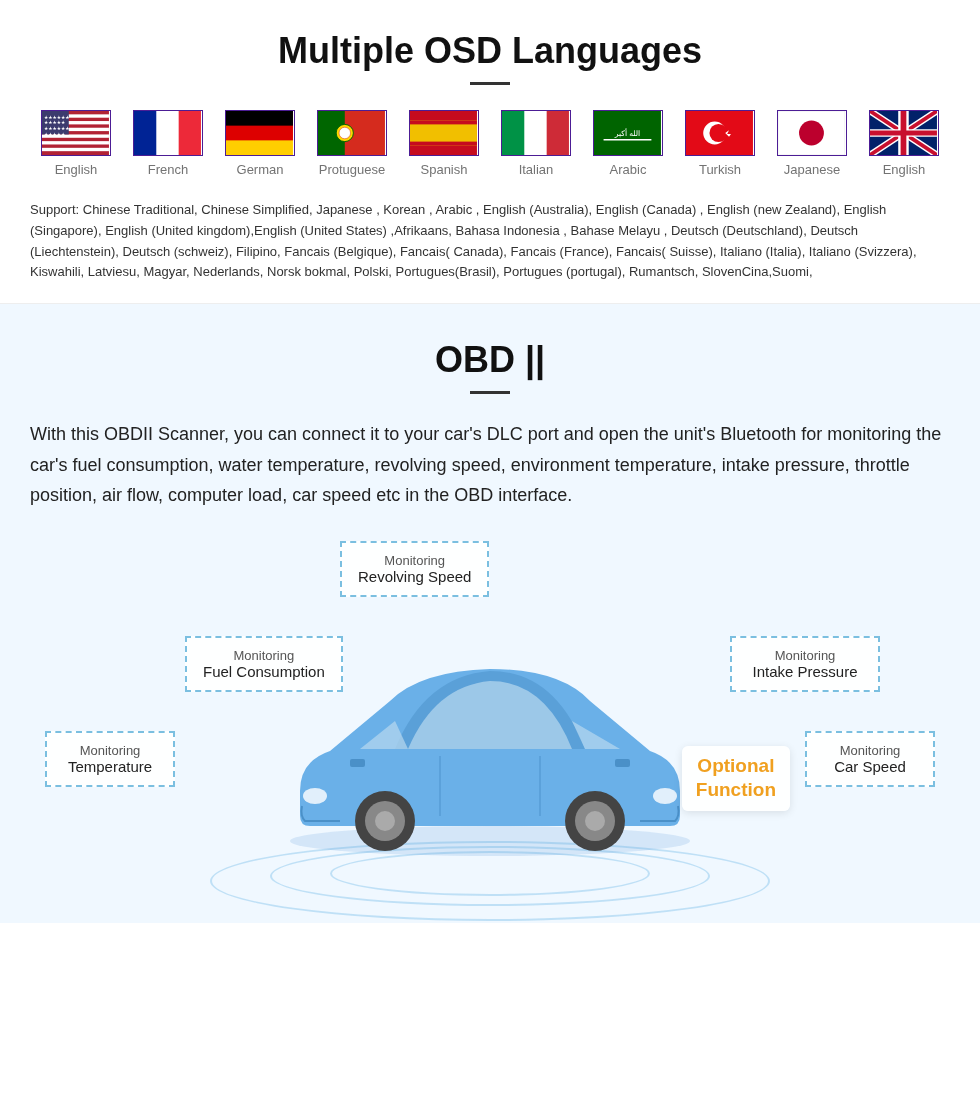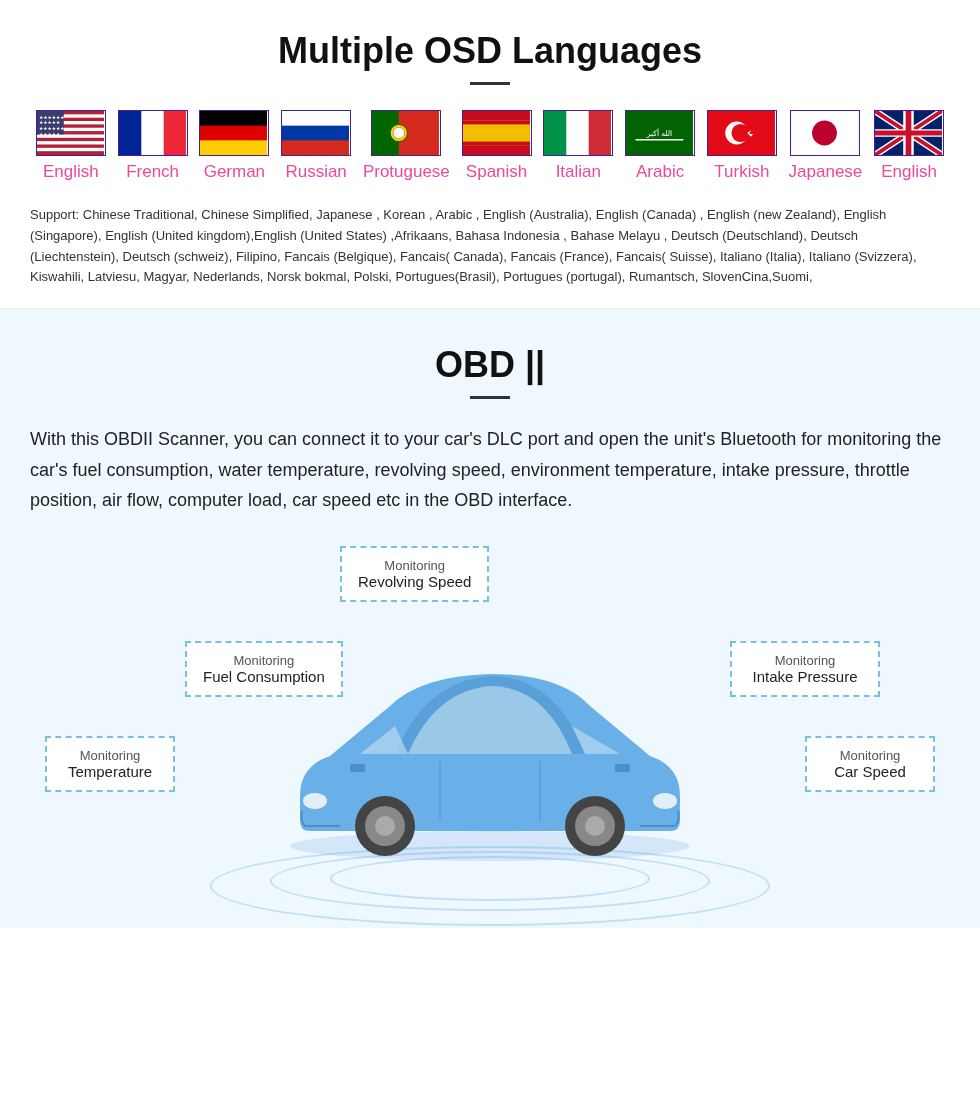--- a/index.html
+++ b/index.html
@@ -45,22 +45,22 @@
     }
     .flag-img {
       width: 70px;
       height: 46px;
       border: 1px solid #4c1d95;
       margin-bottom: 6px;
       display: flex;
       overflow: hidden;
     }
     .flag-label {
-      font-size: 17px;
-      color: #ec4899;
+      font-size: 13px;
+      color: #737373;
       text-align: center;
     }
     .support-text {
       font-size: 13px;
       color: #333;
       line-height: 1.6;
       margin-top: 23px;
     }
 
     
@@ -185,30 +185,20 @@
       <div class="flag-img">
         <svg viewBox="0 0 70 46" xmlns="http://www.w3.org/2000/svg">
           <rect width="70" height="46" fill="#FFCE00"></rect>
           <rect width="70" height="30.7" fill="#D00"></rect>
           <rect width="70" height="15.3" fill="#000"></rect>
         </svg>
       </div>
       <span class="flag-label">German</span>
     </div>
 
-    <div class="flag-item">
-      <div class="flag-img">
-        <svg viewBox="0 0 70 46" xmlns="http://www.w3.org/2000/svg">
-          <rect width="70" height="46" fill="#D52B1E"></rect>
-          <rect width="70" height="30.7" fill="#0039A6"></rect>
-          <rect width="70" height="15.3" fill="#fff"></rect>
-        </svg>
-      </div>
-      <span class="flag-label">Russian</span>
-    </div>
 
     <div class="flag-item">
       <div class="flag-img">
         <svg viewBox="0 0 70 46" xmlns="http://www.w3.org/2000/svg">
           <rect width="70" height="46" fill="#D52B1E"></rect>
           <rect width="28" height="46" fill="#006600"></rect>
           <circle cx="28" cy="23" r="9" fill="#FFD700" stroke="#006600" stroke-width="1"></circle>
           <circle cx="28" cy="23" r="6" fill="white" stroke="#D52B1E" stroke-width="0.5"></circle>
         </svg>
       </div>
@@ -360,15 +350,21 @@
         <path d="M 438 205 Q 440 215 435 220 L 400 220" stroke="#4a90c8" stroke-width="2" fill="none"></path>
 
         <line x1="200" y1="155" x2="200" y2="215" stroke="#4a90c8" stroke-width="1.5" opacity="0.6"></line>
         <line x1="300" y1="155" x2="300" y2="215" stroke="#4a90c8" stroke-width="1.5" opacity="0.6"></line>
 
         <rect x="110" y="158" width="15" height="8" rx="2" fill="#4a90c8"></rect>
         <rect x="375" y="158" width="15" height="8" rx="2" fill="#4a90c8"></rect>
       </svg>
     </div>
 
+    <div style="position:absolute; bottom:100px; right:160px; background:rgba(255,255,255,0.9); border-radius:6px; padding:8px 14px; text-align:center; box-shadow:0 2px 8px rgba(0,0,0,0.1);">
+      <span style="color:#f0a020; font-size:19px; font-weight:700; line-height:1.3; display:block;">
+        <span>Optional</span><br>
+        <span>Function</span>
+      </span>
+    </div>
 
   </div>
 </section>
 
 </body></html>

